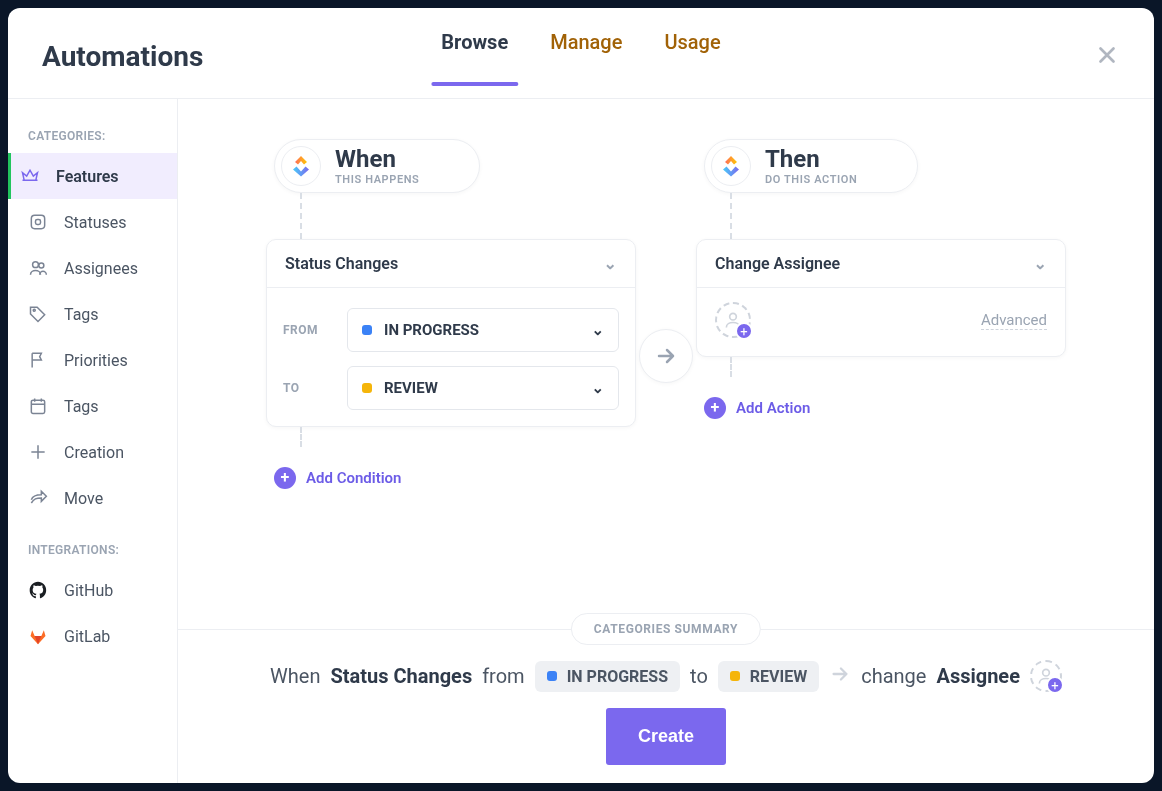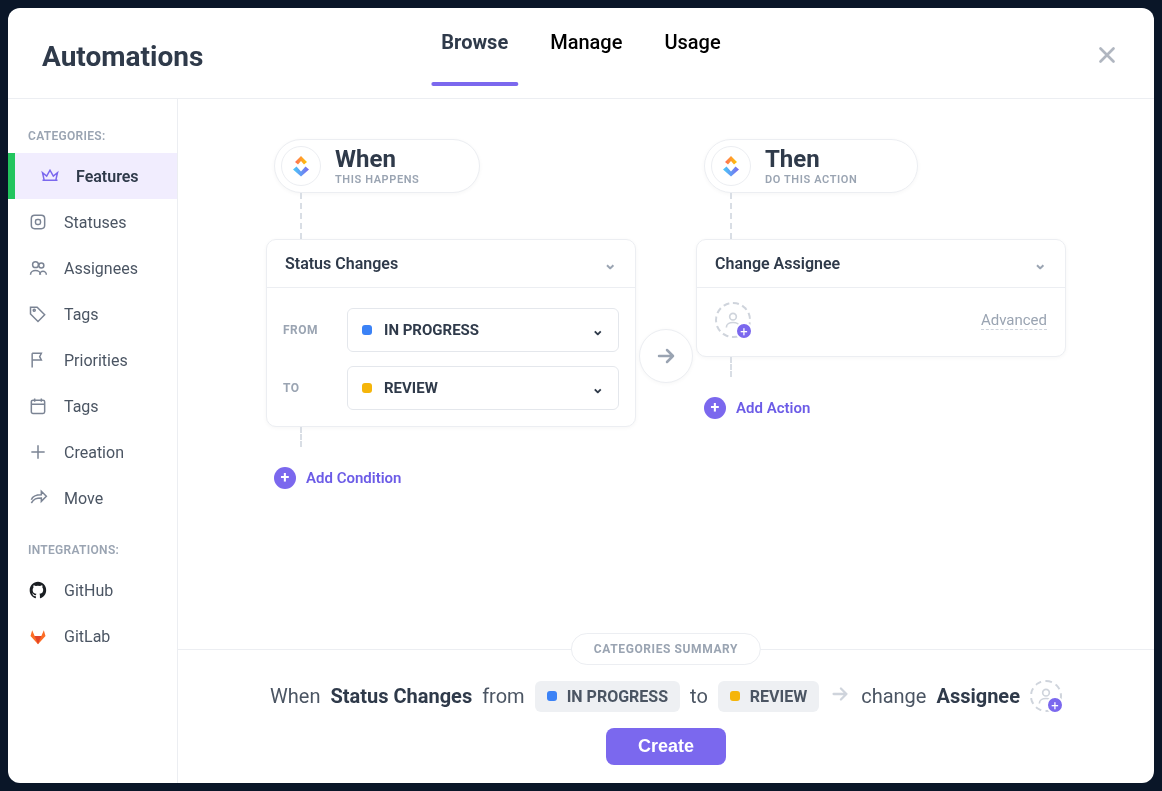--- a/index.html
+++ b/index.html
@@ -37,21 +37,21 @@
     display: flex;
     gap: 42px;
     position: absolute;
     left: 50%;
     transform: translateX(-50%);
     top: 22px;
   }
   .tab {
     font-size: 20px;
     font-weight: 500;
-    color: #000000;
+    color: #a16207;
     padding-bottom: 32px;
     cursor: pointer;
     position: relative;
   }
   .tab.active {
     color: #2f3a4a;
     font-weight: 700;
   }
   .tab.active::after {
     content: "";
@@ -93,22 +93,22 @@
     gap: 16px;
     padding: 13px 20px;
     cursor: pointer;
     color: #4b5563;
     font-size: 16px;
   }
   .side-item.active {
     background: #f1edfe;
     color: #2f3a4a;
     font-weight: 600;
-    border-left: 7px solid #22c55e;
-    padding-left: 25px;
+    border-left: 3px solid #22c55e;
+    padding-left: 9px;
   }
   .side-item.active .side-icon { color: #7b68ee; }
   .side-icon {
     width: 20px;
     height: 20px;
     color: #7b8494;
     flex-shrink: 0;
     display: flex;
     align-items: center;
     justify-content: center;
@@ -246,21 +246,21 @@
   .summary-text b { color:#2f3a4a; font-weight:700;}
   .status-chip {
     background:#eef0f3; border-radius:6px; padding:6px 12px;
     display:inline-flex; align-items:center; gap:10px;
     font-size:16px; font-weight:700; color:#4b5563;
   }
   .arrow-sep { color:#cfd4dc;}
   .create-btn {
     margin-top:16px;
     background:#7b68ee; color:#fff; border:none;
-    padding:8px 32px; border-radius:8px;
+    padding:18px 32px; border-radius:3px;
     font-size:18px; font-weight:600; cursor:pointer;
   }
 </style>
 </head>
 <body>
 
 <div class="modal">
 
   <div class="header">
     <div class="title">Automations</div>

